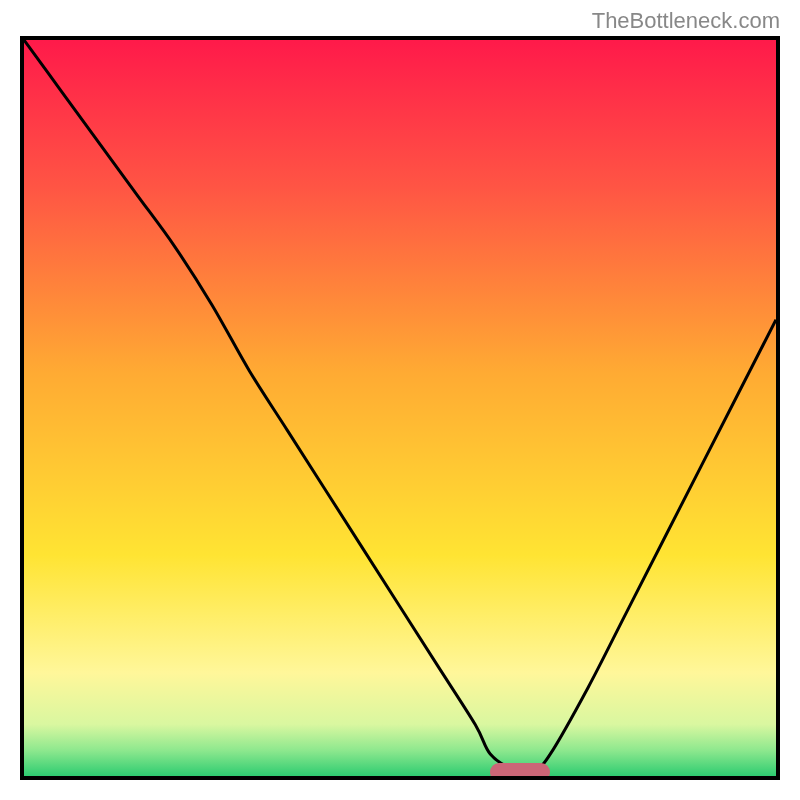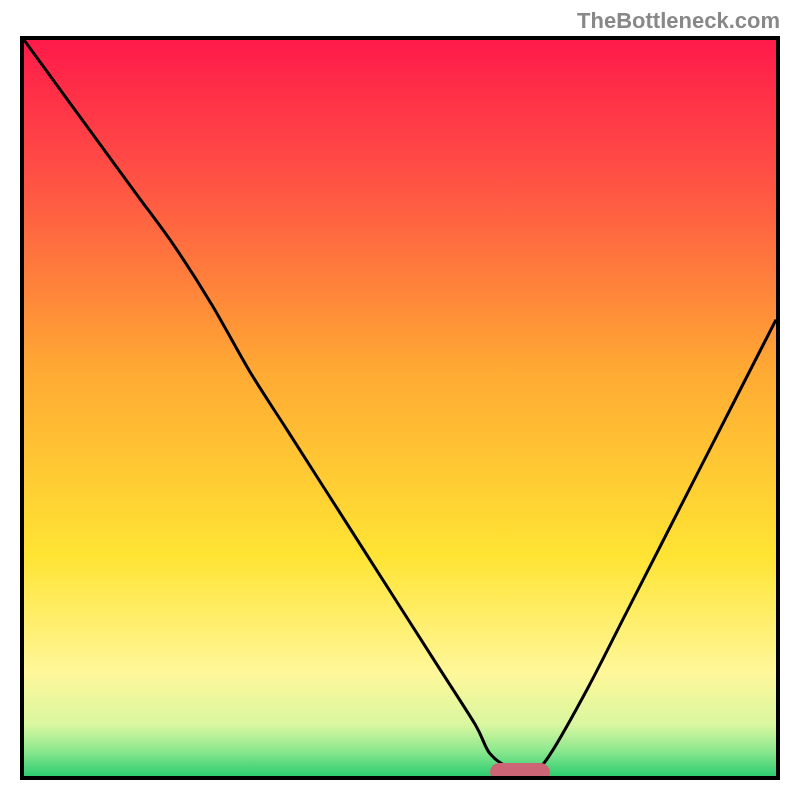--- a/index.html
+++ b/index.html
@@ -9,21 +9,21 @@
     background: #ffffff;
     position: relative;
     overflow: hidden;
     font-family: Arial, sans-serif;
   }
   .watermark {
     position: absolute;
     top: 8px;
     right: 20px;
     font-size: 22px;
-    font-weight: bold;
+    font-weight: normal;
     color: #888888;
     z-index: 10;
   }
   .chart-frame {
     position: absolute;
     top: 36px;
     left: 20px;
     width: 760px;
     height: 744px;
     border: 4px solid #000000;

